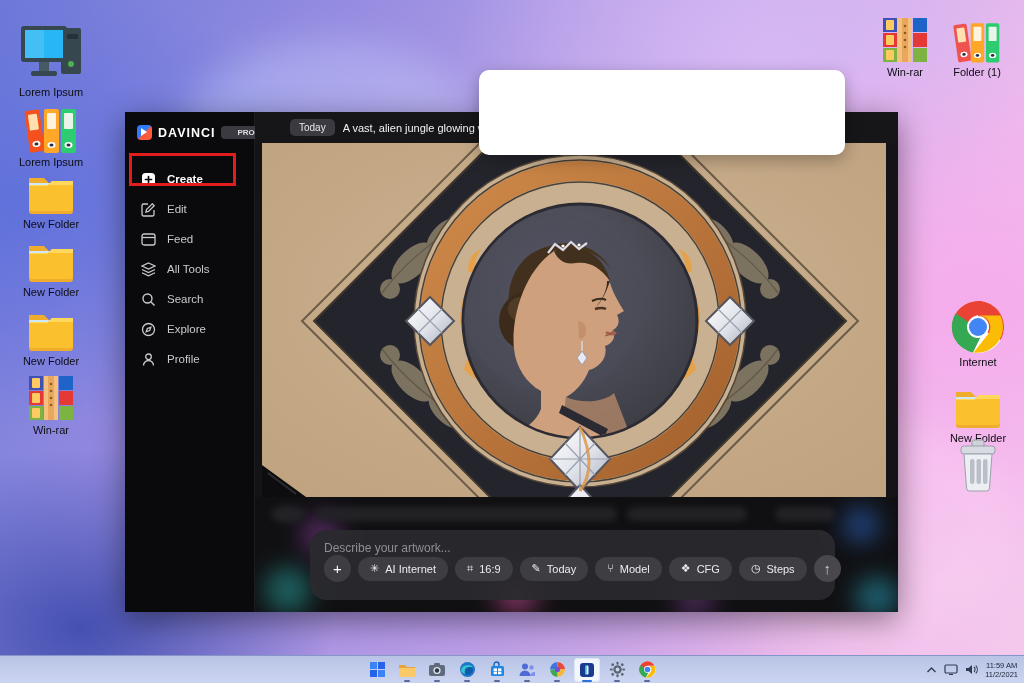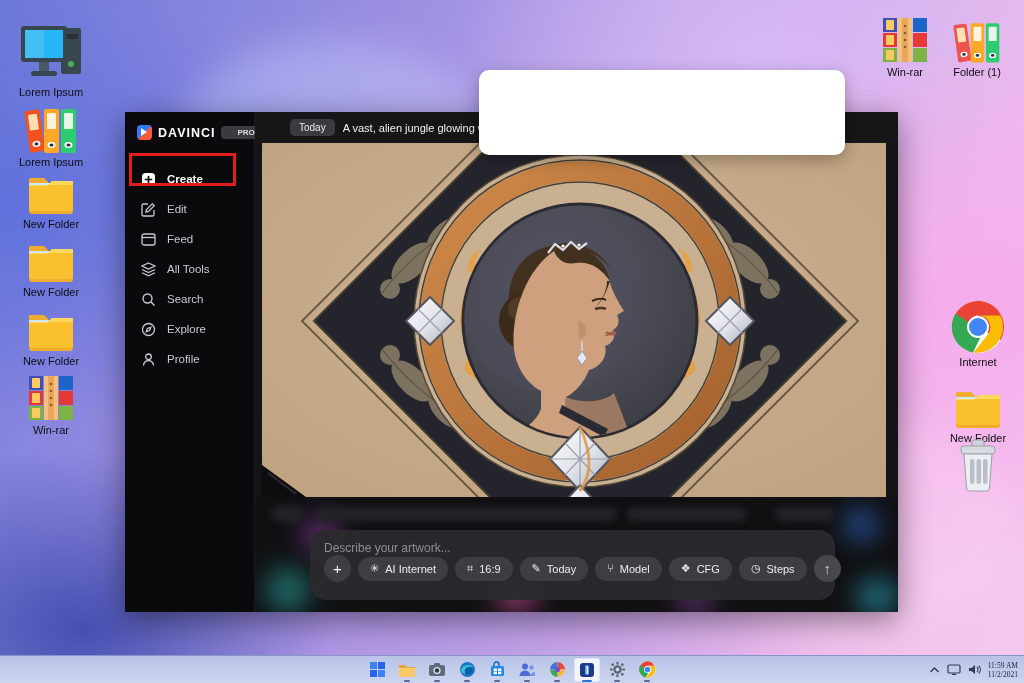--- a/index.html
+++ b/index.html
@@ -60,21 +60,21 @@
   .callout div { color:#3f3f44; font-size:20px; font-weight:bold; line-height:27px; }
 
   
   .taskbar { position:absolute; left:0; bottom:0; width:1024px; height:28px; background:linear-gradient(#b8c3e6, #ccd5f0); border-top:1px solid #8595c8; display:flex; align-items:center; }
   .tb-center { position:absolute; left:50%; transform:translateX(-50%); display:flex; align-items:center; gap:4px; }
   .tb-ic { width:26px; height:24px; display:flex; flex-direction:column; align-items:center; justify-content:center; border-radius:4px; position:relative; }
   .tb-ic .dash { position:absolute; bottom:0px; width:6px; height:2px; border-radius:2px; background:#5b6b9a; }
   .tb-ic.active { background:#f2f5fc; box-shadow:inset 0 0 0 1px #dfe6f5; }
   .tb-ic.active .dash { background:#2f6fd8; width:10px; }
   .tray { position:absolute; right:6px; display:flex; align-items:center; gap:7px; }
-  .clock { text-align:center; font-size:7.5px; color:#1c2336; line-height:9px;font-family:Liberation Serif, serif; }
+  .clock { text-align:center; font-size:7.5px; color:#1c2336; line-height:9px; }
 </style>
 </head>
 <body>
 
 <div class="desktop">
   <div class="wisp" style="left:180px;top:40px;width:300px;height:200px;background:#cfd7ff"></div>
   <div class="wisp" style="left:700px;top:420px;width:320px;height:220px;background:#ffd4f4"></div>
 
   <div class="dicon" style="left:12px;top:24px">
     <div class="art">

